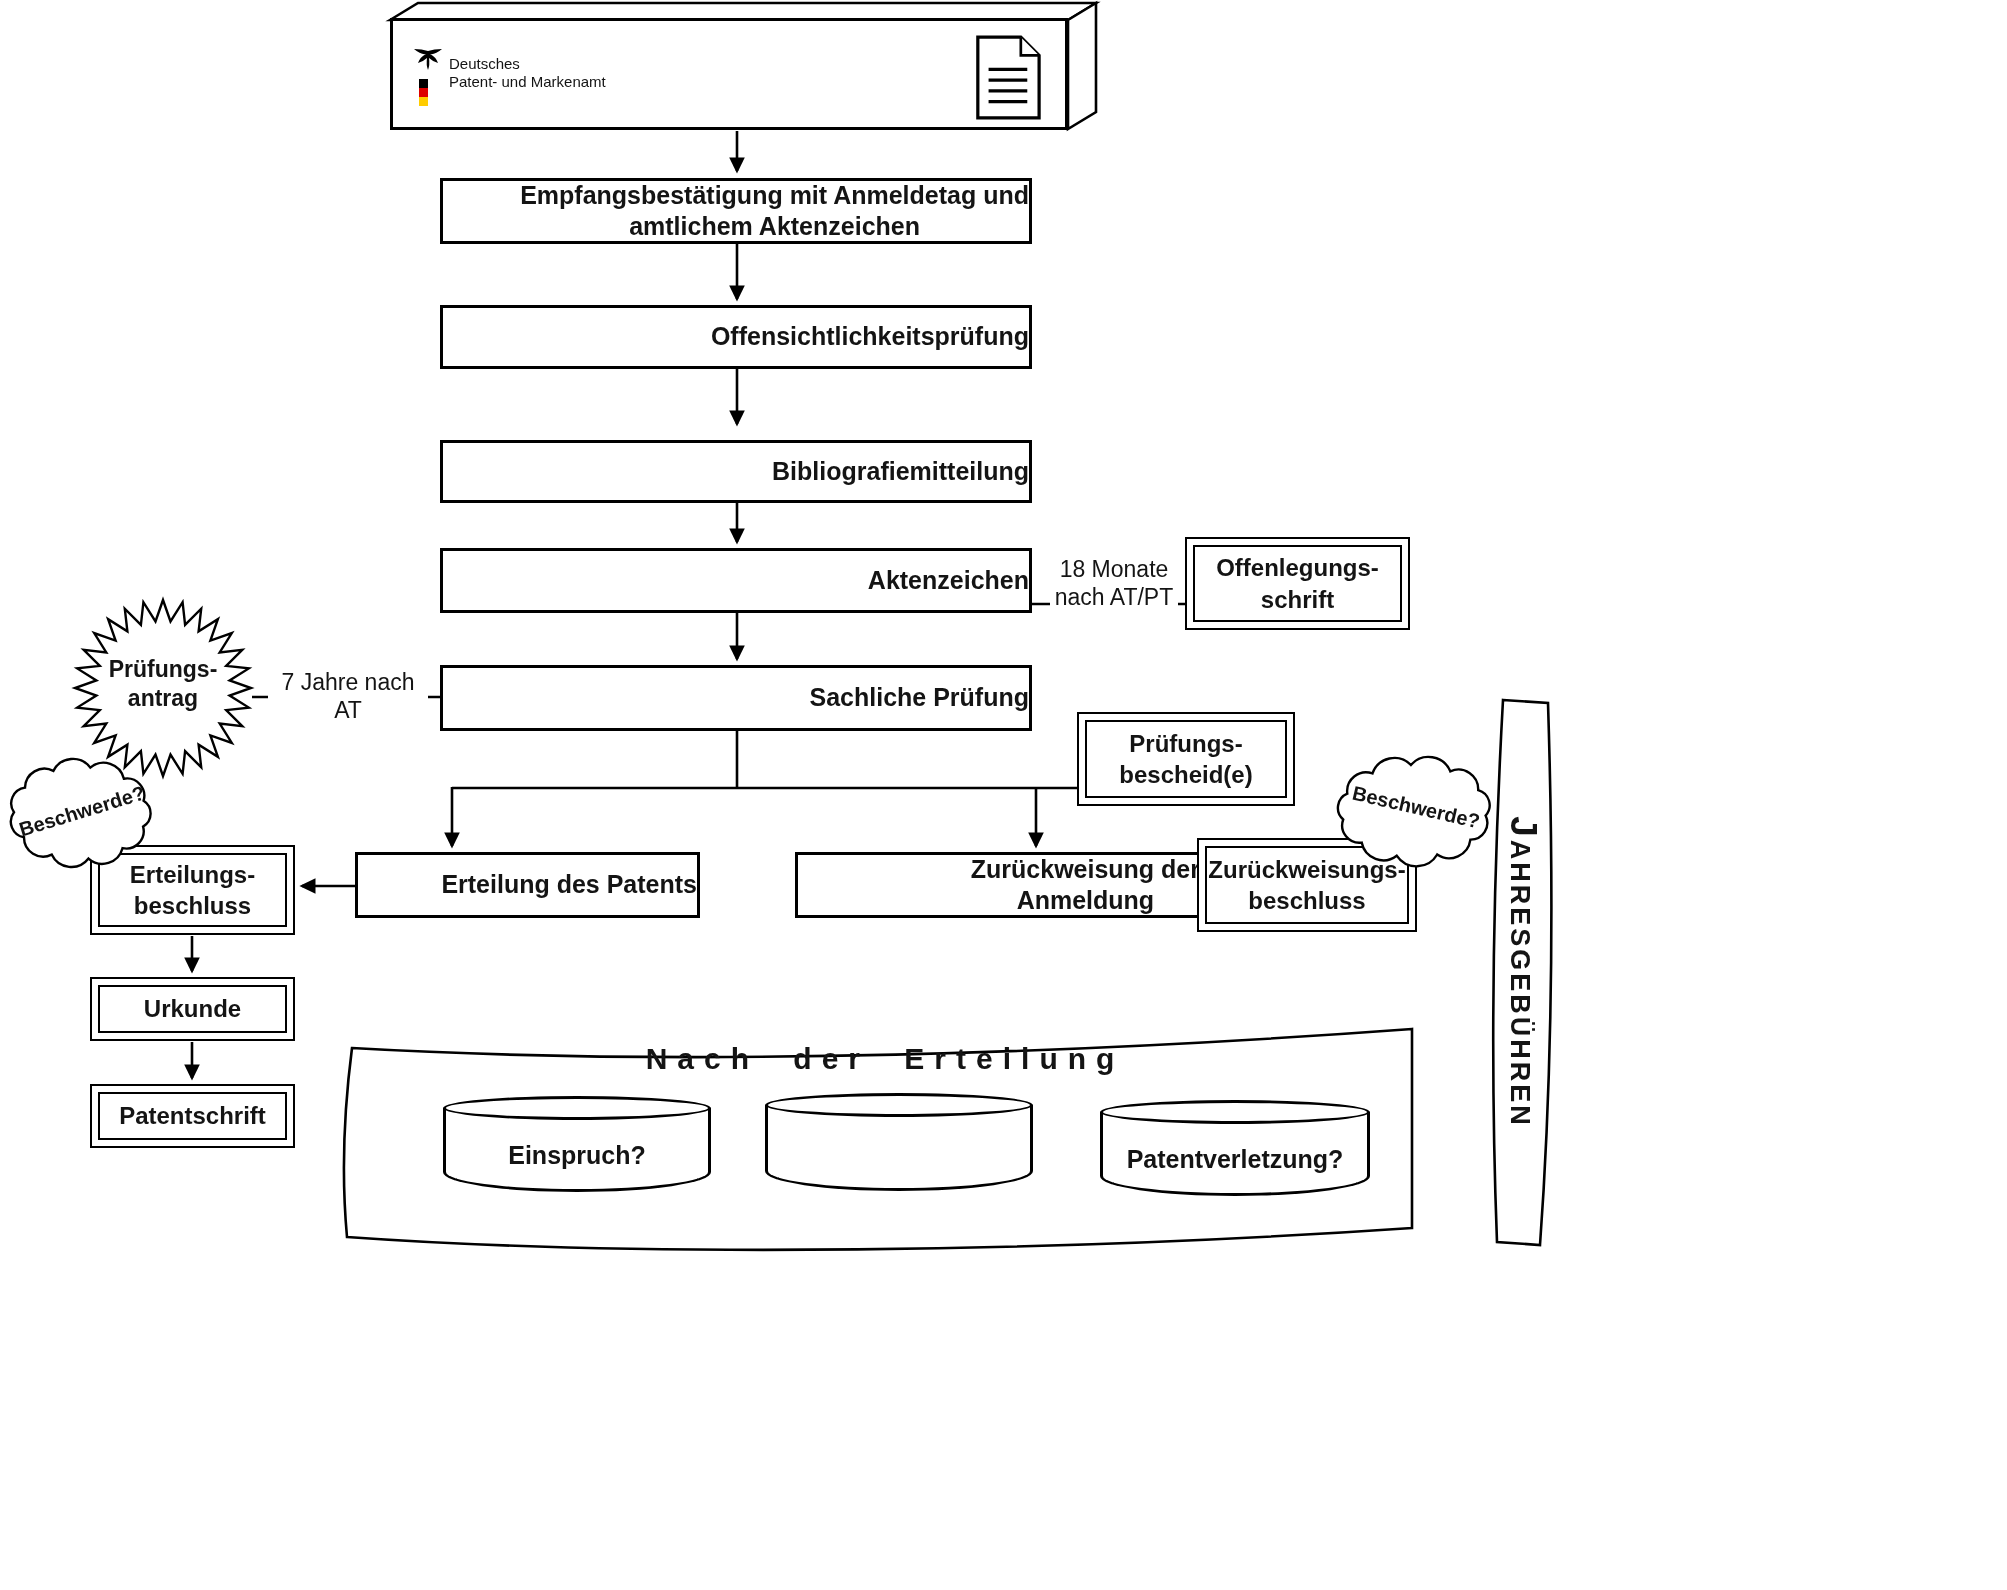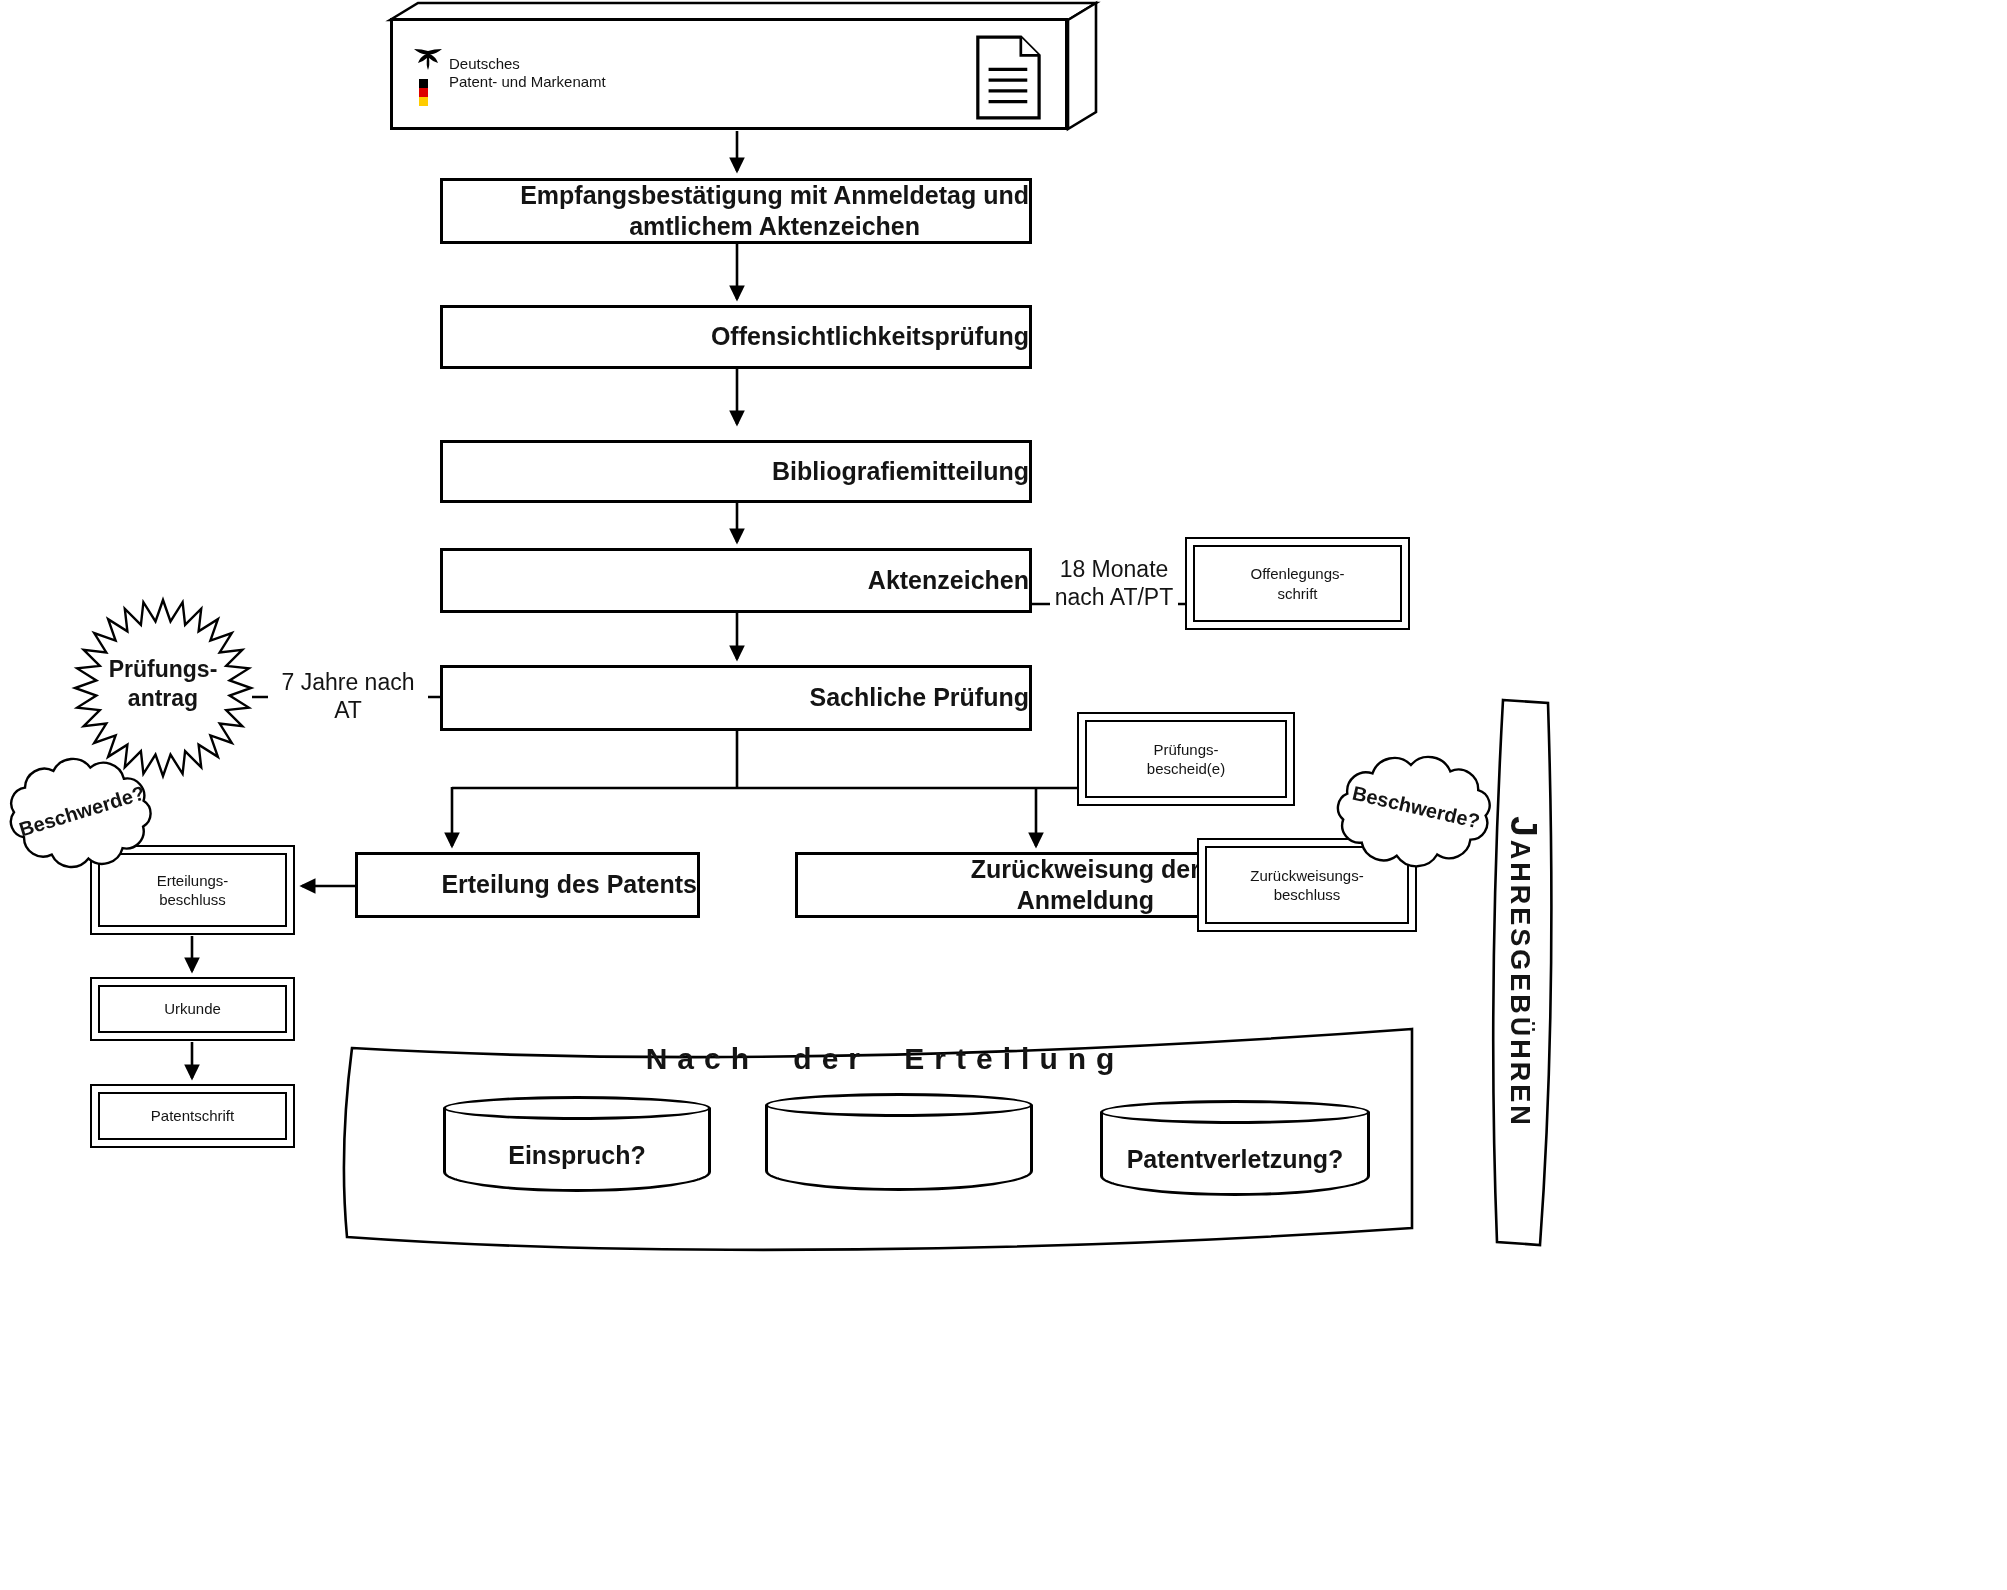--- a/index.html
+++ b/index.html
@@ -20,21 +20,21 @@
     display:flex;align-items:center;justify-content:flex-end;
     font-weight:bold;font-size:25px;line-height:1.25;box-sizing:border-box;
   }
   
   .dbox{
     position:absolute;background:#fff;border:2.5px solid #000;
     padding:6px;box-sizing:border-box;display:flex;
   }
   .dbox-inner{
     flex:1;border:2.5px solid #000;display:flex;align-items:center;justify-content:center;
-    font-weight:normal;font-size:15px;line-height:1.3;box-sizing:border-box;
+    font-weight:bold;font-size:24px;line-height:1.3;box-sizing:border-box;
   }
   
   .line-label{
     position:absolute;background:#fff;font-weight:normal;font-size:23px;line-height:1.2;
     display:flex;align-items:center;justify-content:center;box-sizing:border-box;
   }
   
   .header-box{
     position:absolute;left:390px;top:18px;width:678px;height:112px;
     background:#fff;border:3px solid #000;box-sizing:border-box;

